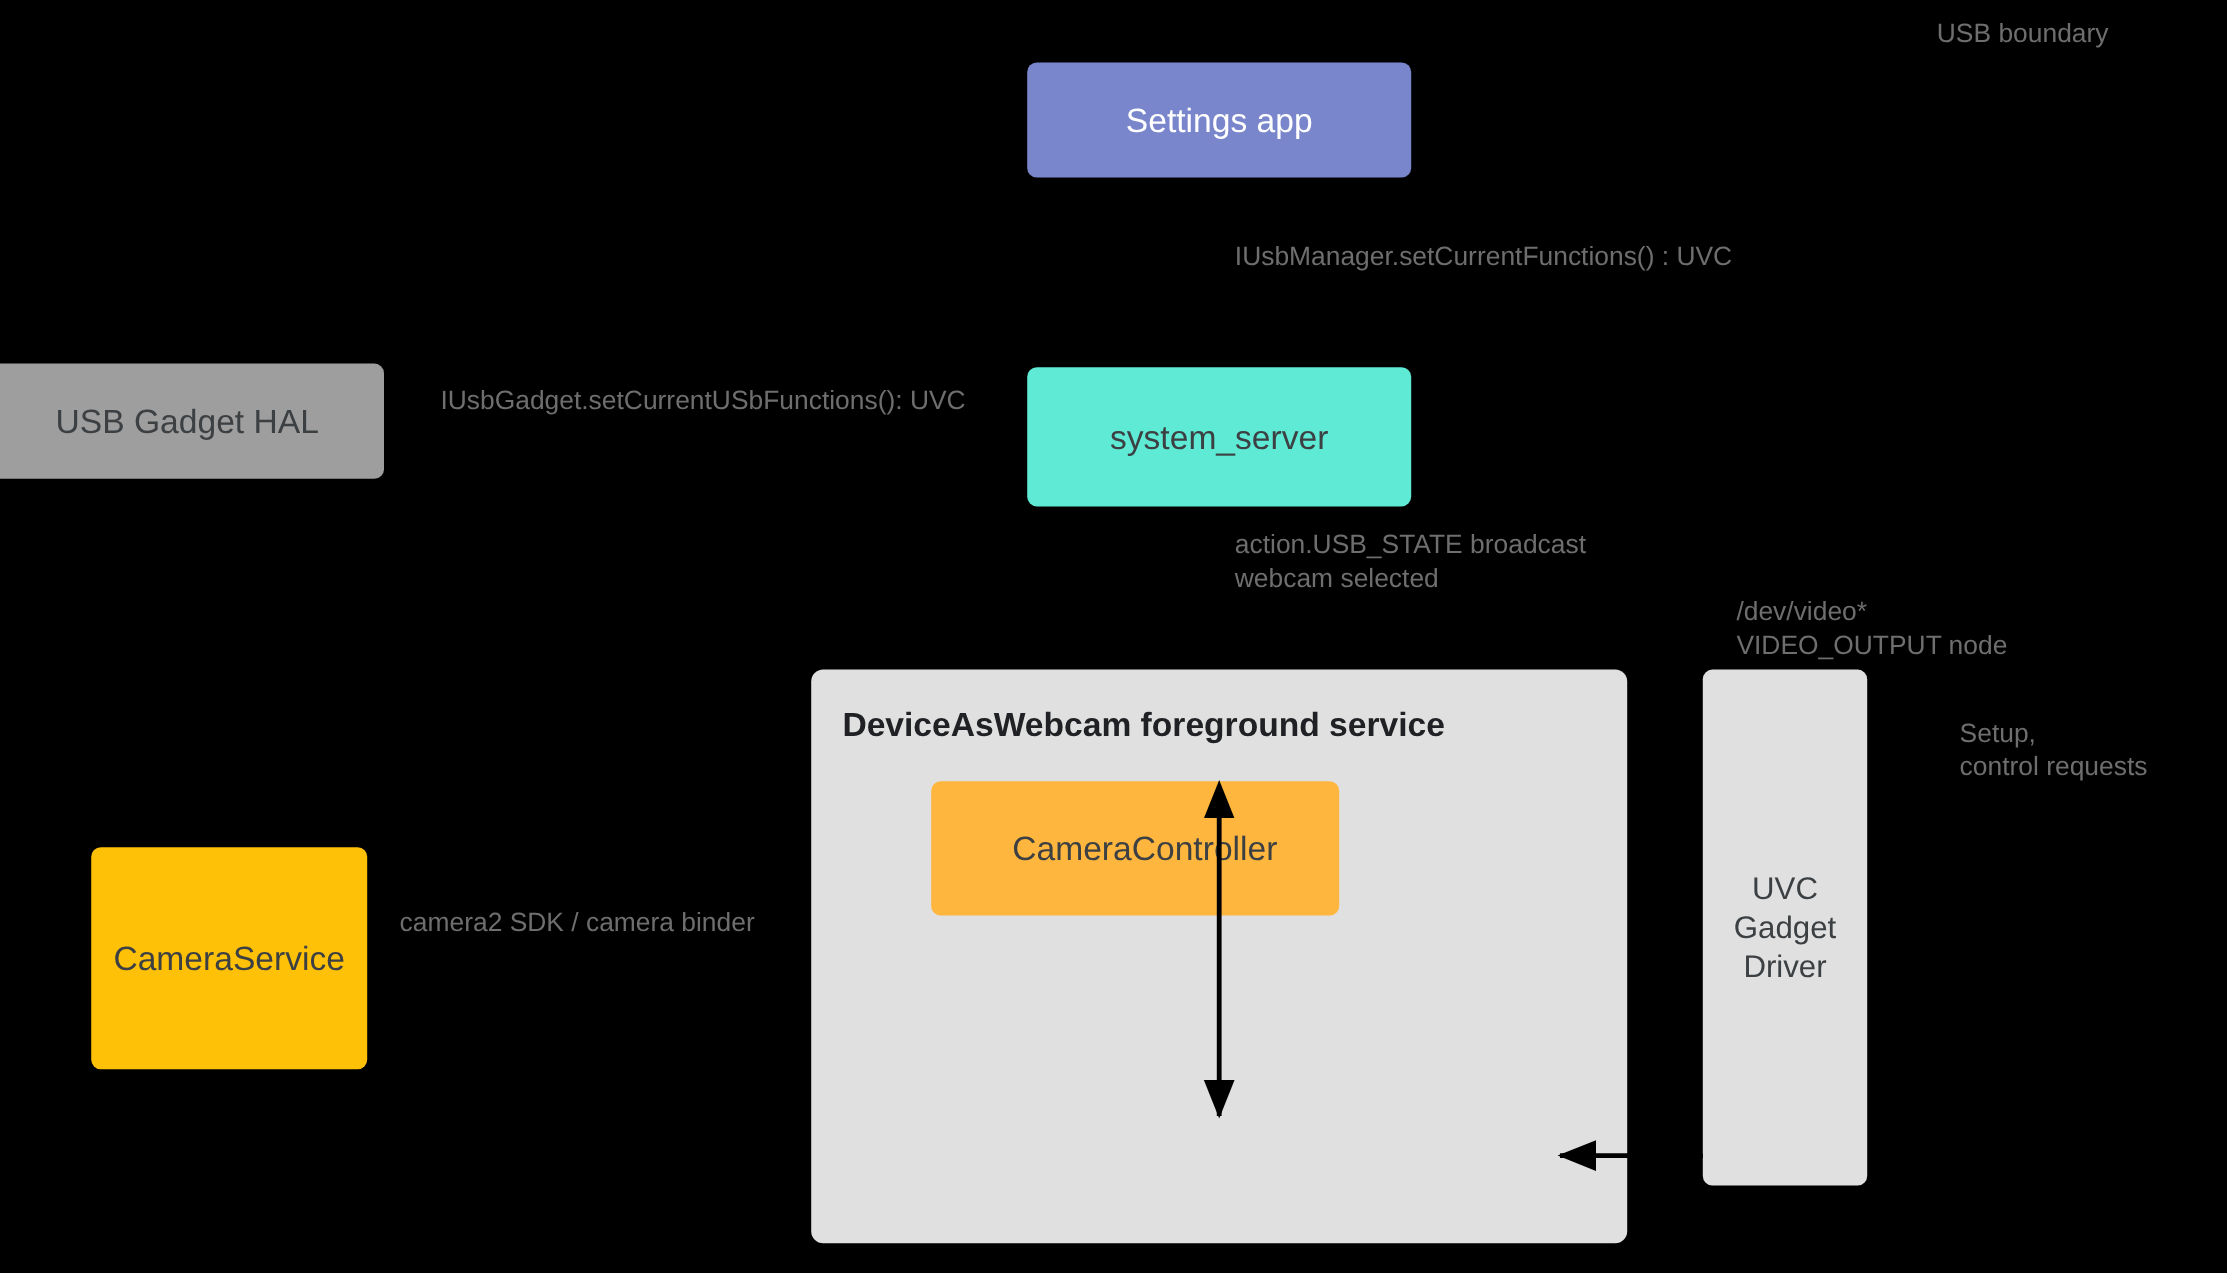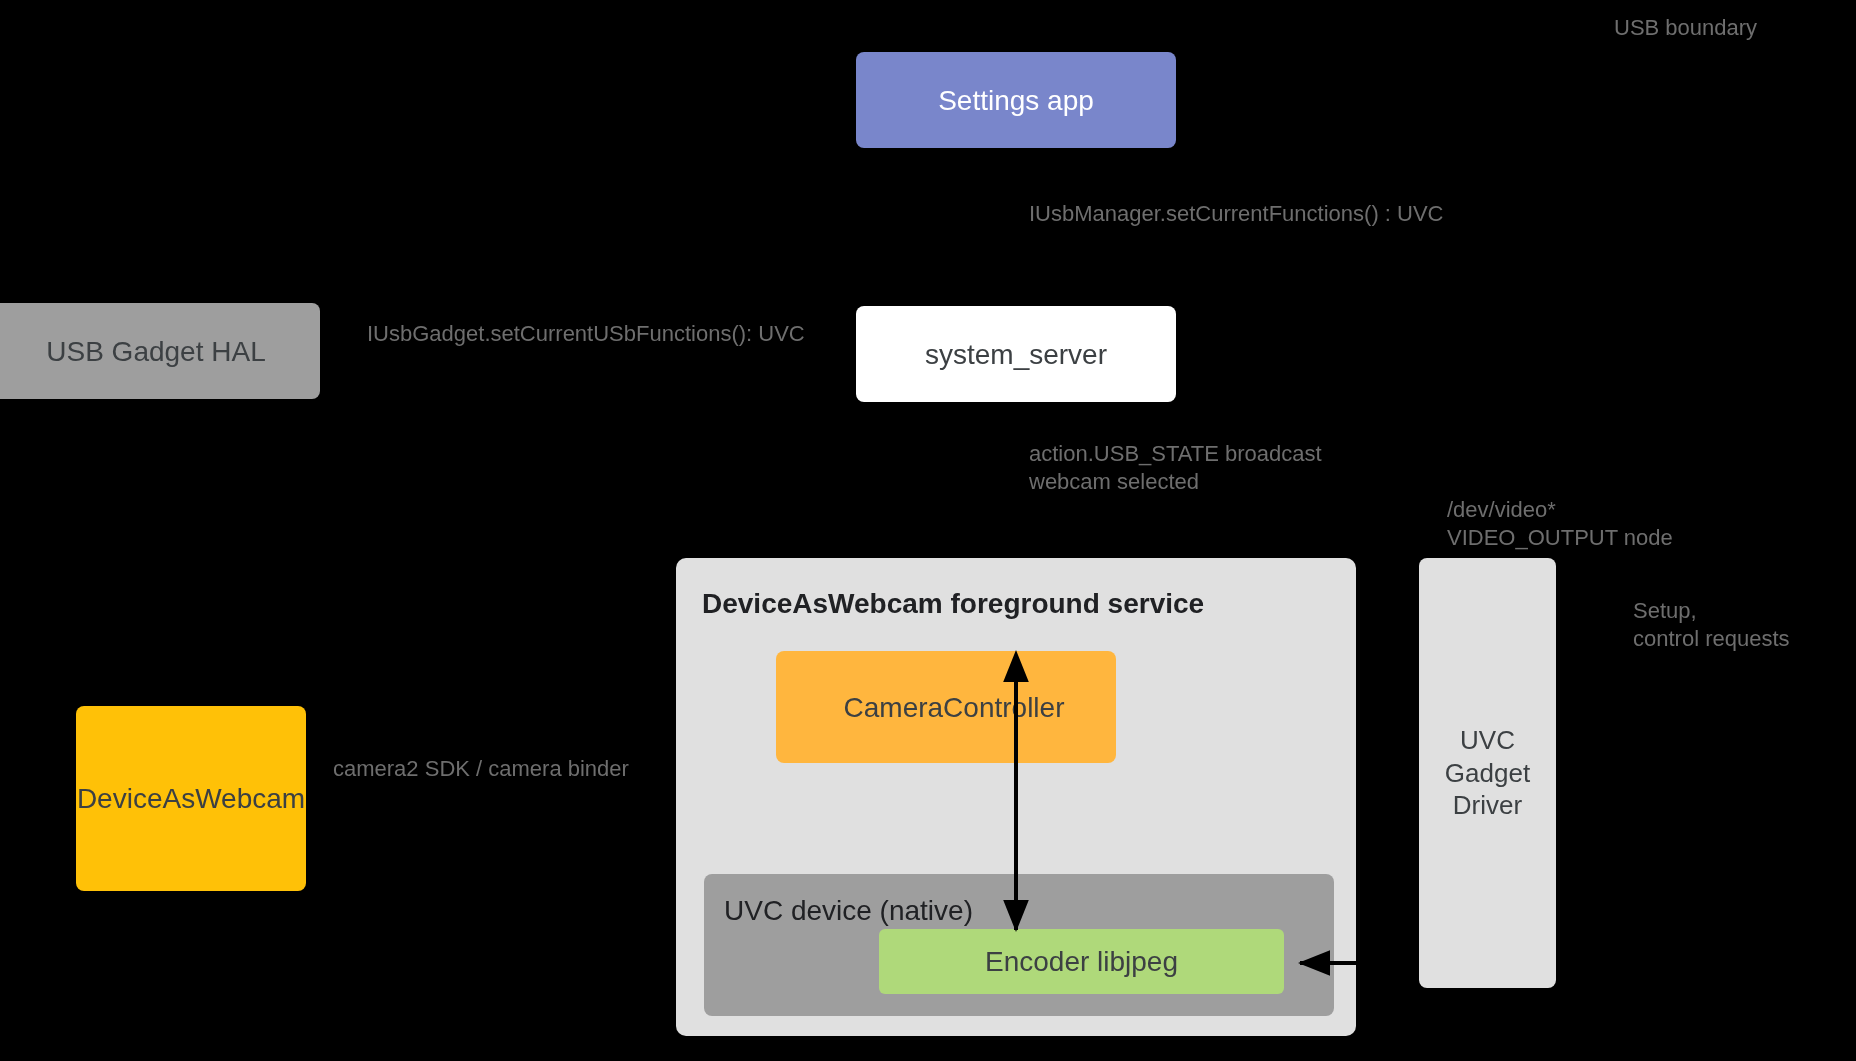--- a/index.html
+++ b/index.html
@@ -37,22 +37,22 @@
     color: #3c4043;
   }
   
   #settings-app {
     left: 856px; top: 52px; width: 320px; height: 96px;
     background: #7986cb;
     color: #ffffff;
     font-size: 28px;
   }
   #system-server {
-    left: 856px; top: 306px; width: 320px; height: 96px;
-    background: #ffffff;
+    left: 856px; top: 306px; width: 320px; height: 116px;
+    background: #5eead4;
     color: #3c4043;
     font-size: 28px;
   }
   #usb-gadget-hal {
     left: -8px; top: 303px; width: 328px; height: 96px;
     background: #9e9e9e;
     color: #3c4043;
     font-size: 28px;
   }
   #camera-service {
@@ -151,38 +151,32 @@
 
 
   <div class="annot" id="a-camerabuffers">camera buffers</div>
 
   <div class="box boxlabel" id="settings-app">Settings app</div>
 
   <div class="box boxlabel" id="system-server">system_server</div>
 
   <div class="box boxlabel" id="usb-gadget-hal">USB Gadget HAL</div>
 
-  <div class="box boxlabel" id="camera-service">DeviceAsWebcam</div>
+  <div class="box boxlabel" id="camera-service">CameraService</div>
 
   <div class="box" id="uvc-gadget-driver" style="white-space: pre;">UVC
 Gadget
 Driver</div>
 
   <div class="box" id="dwc-service">
 
     <div id="dwc-title">DeviceAsWebcam foreground service</div>
 
     <div class="box boxlabel" id="camera-controller">CameraController</div>
 
-    <div class="box" id="uvc-device">
-
-      <div id="uvc-device-title">UVC device (native)</div>
-
-      <div class="box boxlabel" id="encoder">Encoder libjpeg</div>
-    </div>
   </div>
 
   <svg class="arrow-svg" style="left:0; top:0;" width="1856" height="1061">
     <defs>
       <marker id="arrowhead" markerWidth="9" markerHeight="9" refX="7.5" refY="3.2" orient="auto" markerUnits="strokeWidth">
         <path d="M0,0 L8,3.2 L0,6.4 z" fill="#000000"></path>
       </marker>
       <marker id="arrowhead-start" markerWidth="9" markerHeight="9" refX="0.5" refY="3.2" orient="auto-start-reverse" markerUnits="strokeWidth">
         <path d="M0,0 L8,3.2 L0,6.4 z" fill="#000000"></path>
       </marker>

